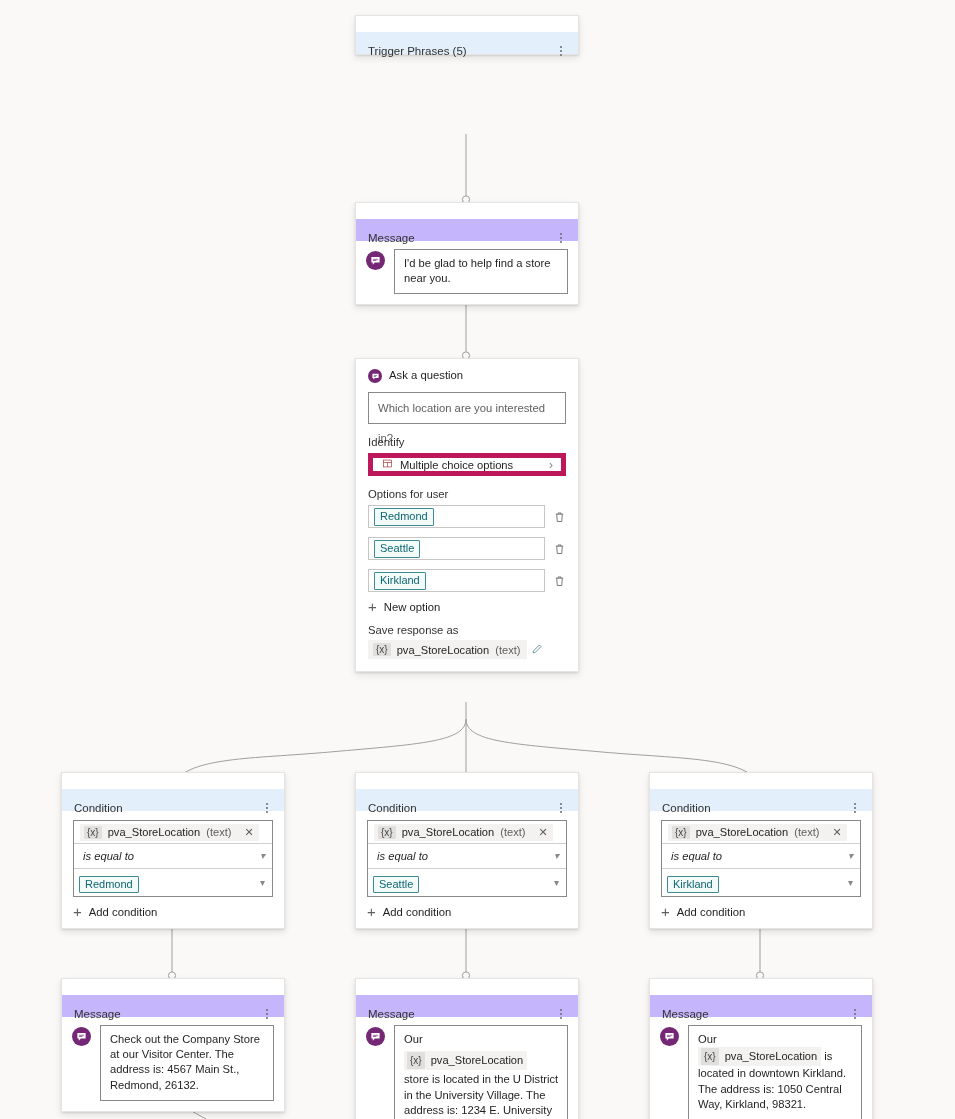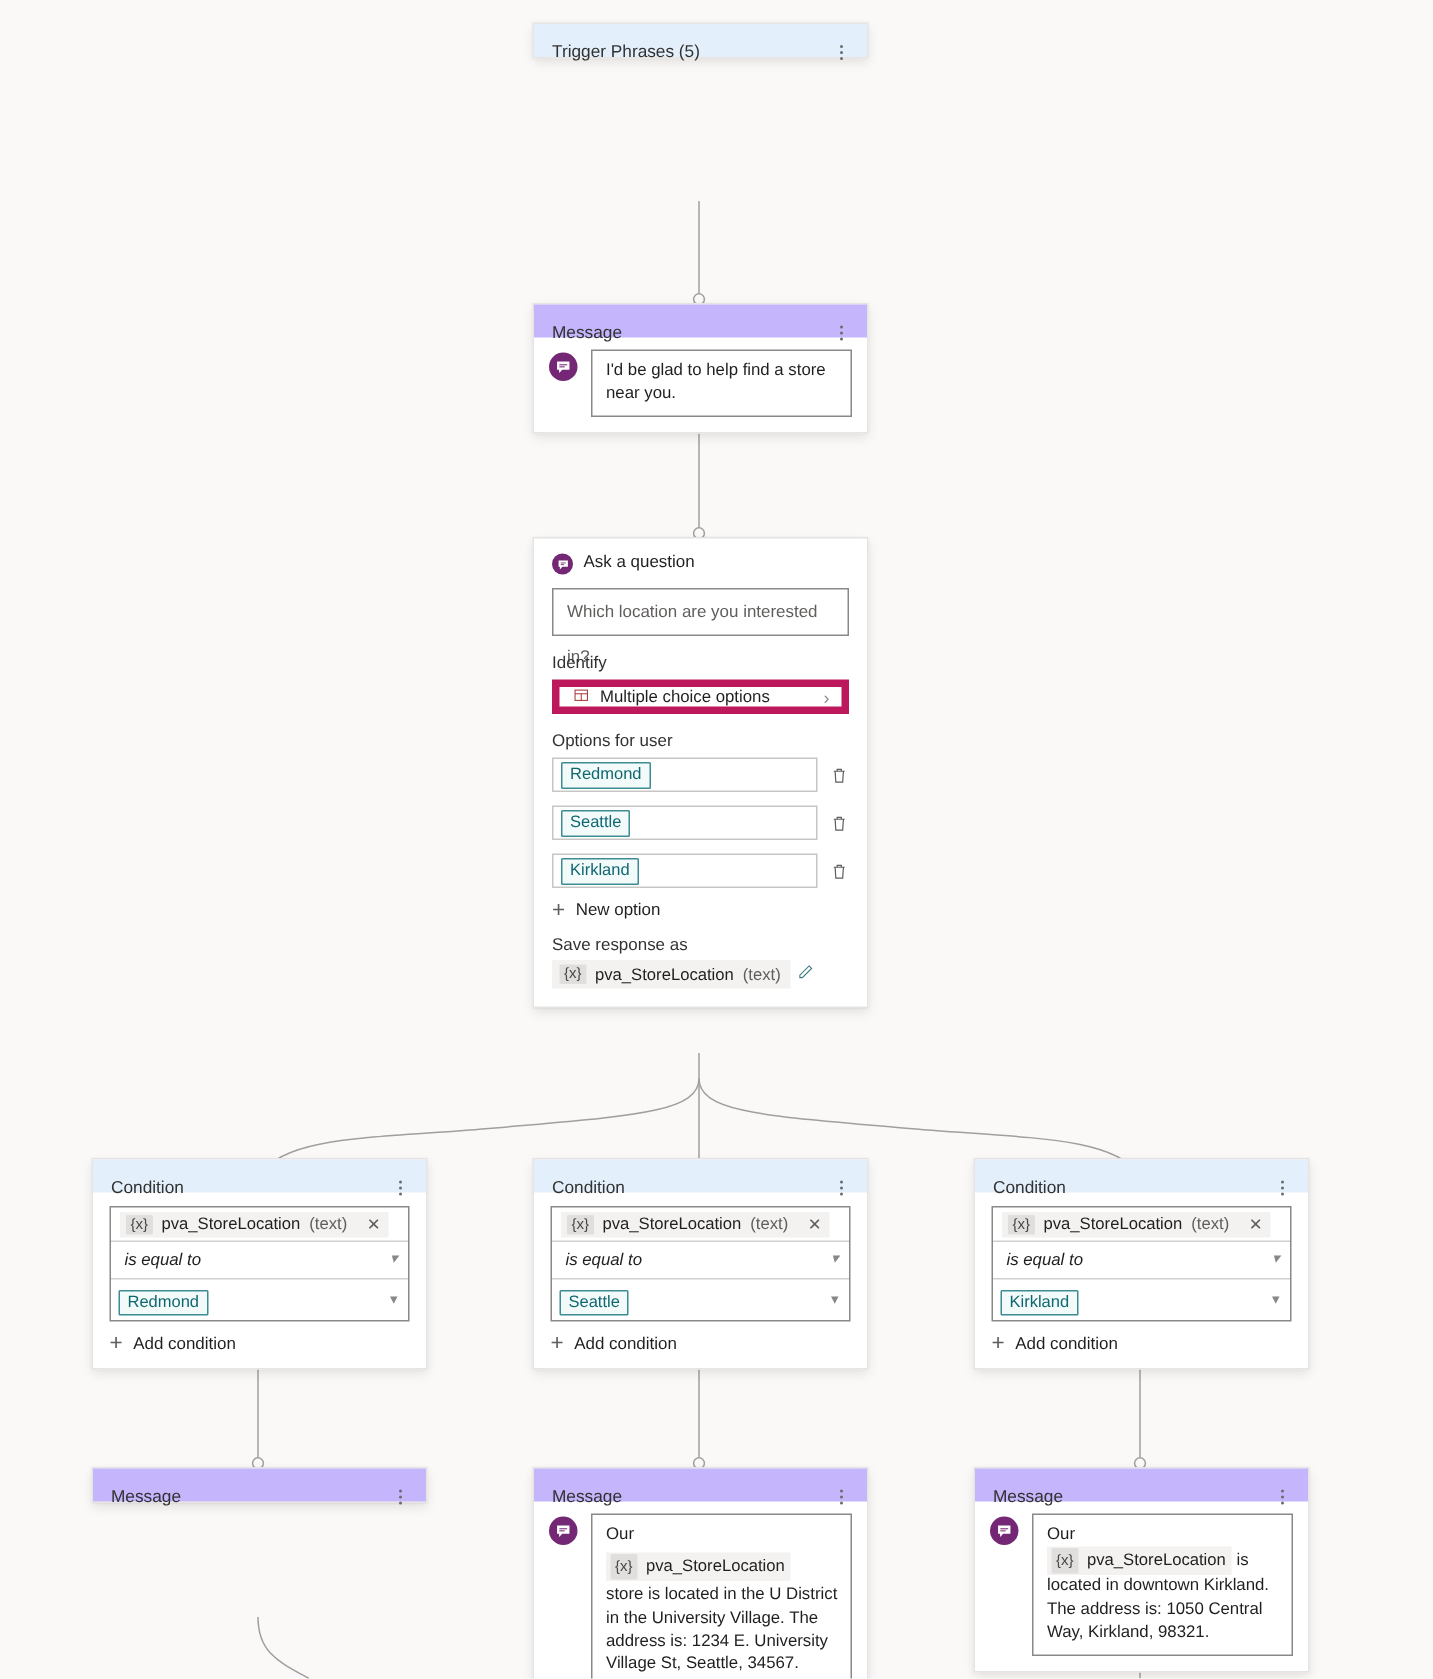--- a/index.html
+++ b/index.html
@@ -16,21 +16,21 @@
   .node {
     position: absolute;
     background: #ffffff;
     border: 1px solid #e6e4e2;
     box-shadow: 0 0.6px 1.8px rgba(0,0,0,.10), 0 3.2px 7.2px rgba(0,0,0,.10);
   }
   .node-hdr {
     height: 22px;
     display: flex; align-items: center;
     padding: 16px 10px 0 12px;
-    font-size: 11.5px; color: #323130;
+    font-size: 11.5px; color: #323130; margin-top: 16px;
   }
   .hdr-blue  { background: #e3f0fb; }
   .hdr-pink  { background: #c4b5fd; gap: 44px; }
   .hdr-title { flex: 1; line-height: 22px; }
   .kebab {
     width: 14px; text-align: center; color: #6b6b6b;
     font-size: 12px; line-height: 10px; letter-spacing: 0; cursor: pointer;
     display: flex; flex-direction: column; align-items: center; gap: 1.6px;
   }
   .kebab i { display:block; width:2px; height:2px; background:#6b6b6b; border-radius:50%; }
@@ -373,20 +373,30 @@
   </div>
 
   <div class="node" style="left:61px; top:978px; width:224px;">
     <div class="node-hdr hdr-pink">
       <span class="hdr-title">Message</span>
       <span class="kebab">
           <i></i>
           <i></i>
           <i></i>
         </span>
+    </div>
+    <div class="msg-row">
+      <span class="msg-avatar">
+        <svg width="11" height="11" viewBox="0 0 16 16">
+            <path d="M2 3h12v8H7l-3 3v-3H2z" fill="#fff"></path>
+            <rect x="4.2" y="5.6" width="7.6" height="1" fill="#742774"></rect>
+            <rect x="4.2" y="7.6" width="5.2" height="1" fill="#742774"></rect>
+          </svg>
+      </span>
+      <div class="msg-bubble">Check out the Company Store at our Visitor Center. The address is: 4567 Main St., Redmond, 26132.</div>
     </div>
   </div>
 
   <div class="node" style="left:355px; top:978px; width:224px;">
     <div class="node-hdr hdr-pink">
       <span class="hdr-title">Message</span>
       <span class="kebab">
           <i></i>
           <i></i>
           <i></i>

